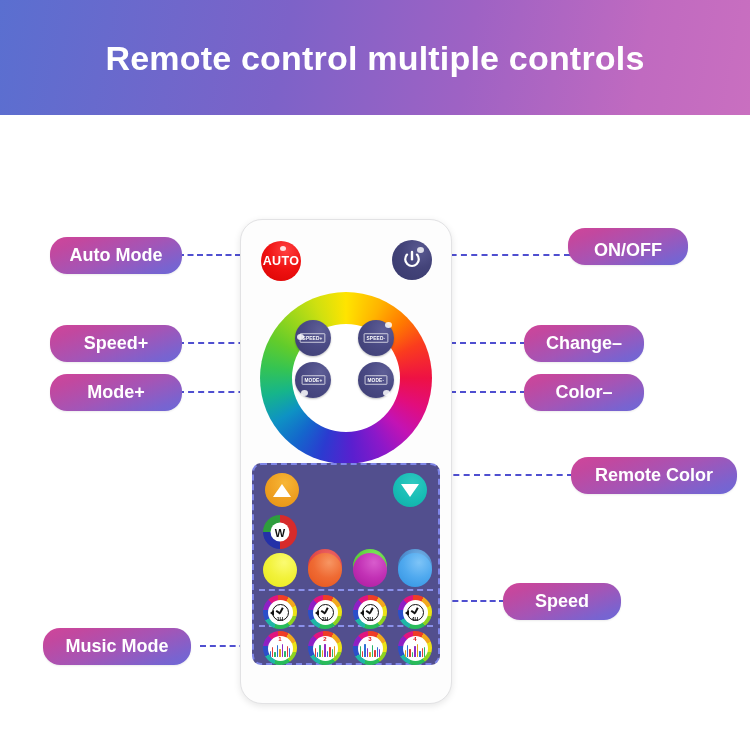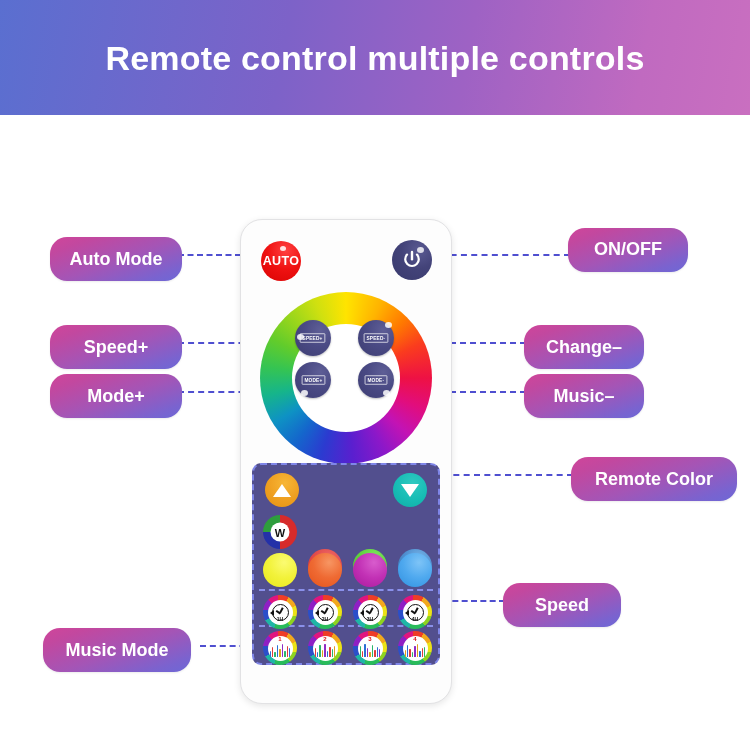--- a/index.html
+++ b/index.html
@@ -15,25 +15,25 @@
     background:linear-gradient(100deg,#5a6fd0 0%,#7d62c8 38%,#9e62c4 62%,#c06ac0 85%,#c96fc0 100%);
     display:flex;align-items:center;justify-content:center;
   }
   .header-title{
     color:#ffffff;font-size:34px;font-weight:700;letter-spacing:.2px;
     text-align:center;line-height:1;white-space:nowrap;
   }
 
   
   .pill{
-    position:absolute;height:44px;border-radius:17px;
+    position:absolute;height:37px;border-radius:17px;
     background:linear-gradient(160deg,#d0459a 0%,#c2489f 18%,#a455b6 52%,#7a63cf 85%,#6d68d6 100%);
     color:#ffffff;font-size:18px;font-weight:600;
     display:flex;align-items:center;justify-content:center;
-    padding:12px 16px;box-sizing:border-box;white-space:nowrap;
+    padding:4px 16px;box-sizing:border-box;white-space:nowrap;
     box-shadow:0 1px 2px rgba(0,0,0,.08);
   }
 
   
   .dash{
     position:absolute;height:0;border-top:2px dashed #4f4fd0;
   }
 
   
   .remote{
@@ -213,21 +213,21 @@
   <span>Music Mode</span>
 </div>
 
 <div class="pill" style="left:568px;top:228px;width:120px;align-items:flex-end;">
   <span>ON/OFF</span>
 </div>
 <div class="pill" style="left:524px;top:325px;width:120px;">
   <span>Change–</span>
 </div>
 <div class="pill" style="left:524px;top:374px;width:120px;">
-  <span>Music–</span>
+  <span>Color–</span>
 </div>
 <div class="pill" style="left:571px;top:457px;width:166px;">
   <span>Remote Color</span>
 </div>
 <div class="pill" style="left:503px;top:583px;width:118px;">
   <span>Speed</span>
 </div>
 
 <div class="remote">
 

